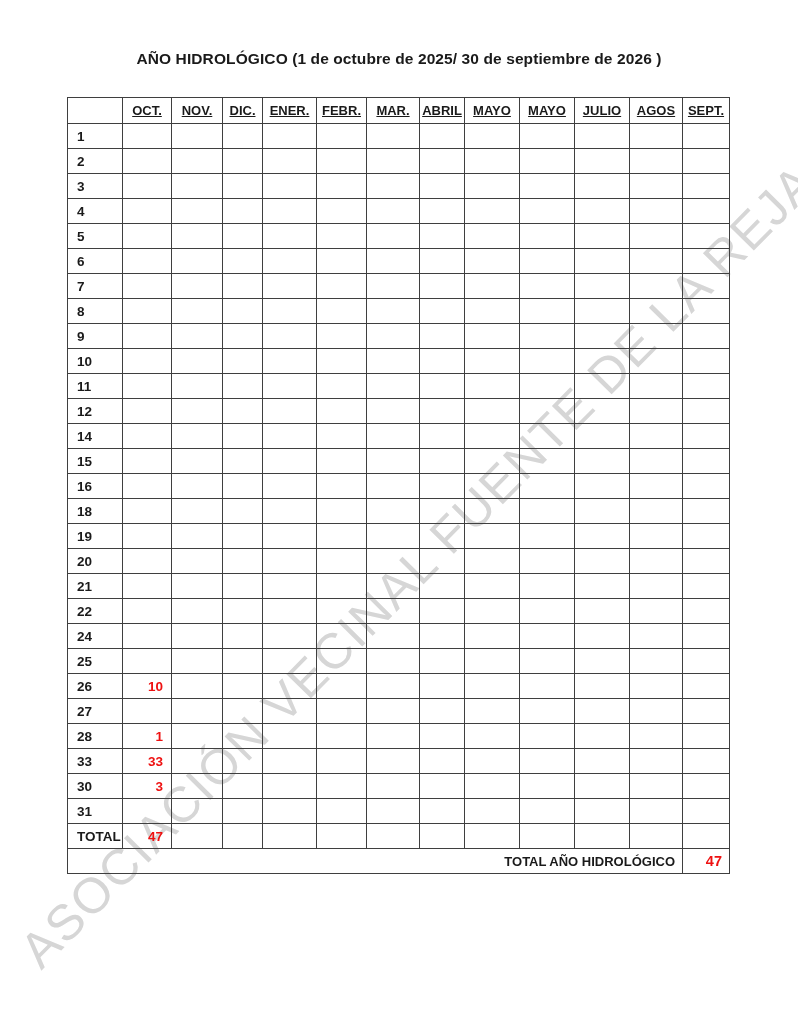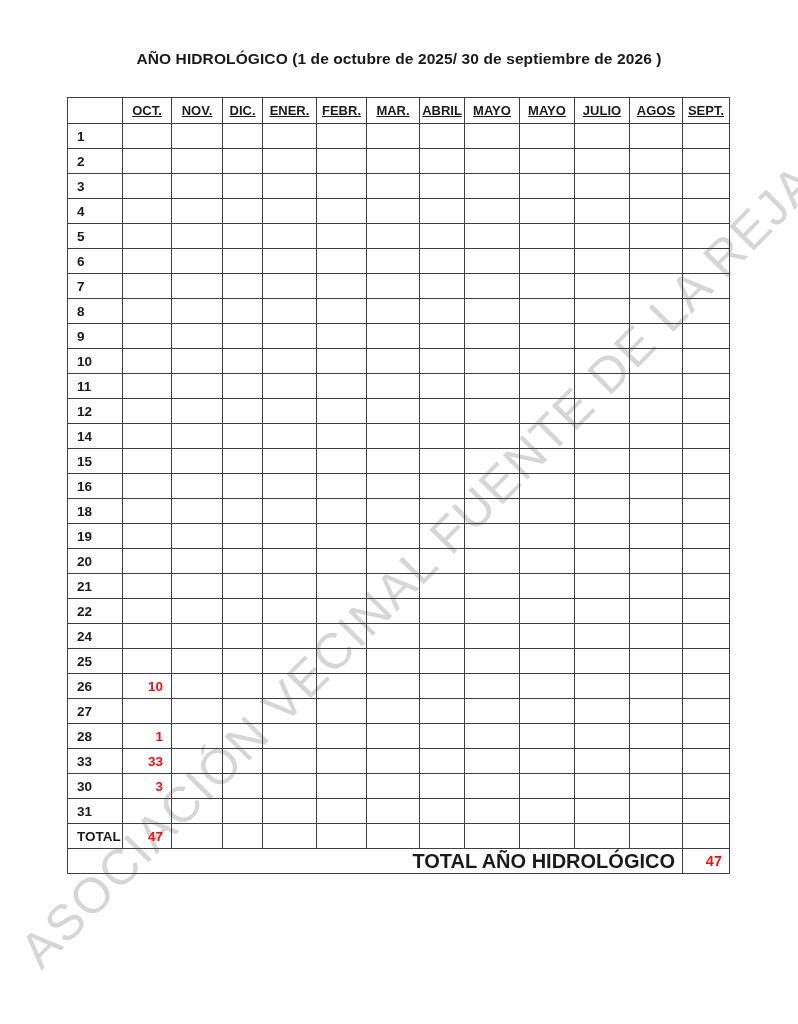--- a/index.html
+++ b/index.html
@@ -73,21 +73,21 @@
     padding-left: 9px;
   }
   .grid td.val {
     text-align: right;
     padding-right: 8px;
     color: var(--red, #ee1111);
   }
   .grid td.footer-label {
     text-align: right;
     padding-right: 7px;
-    font-size: 20px;
+    font-size: 13px;
   }
   .grid td.footer-value {
     text-align: right;
     padding-right: 7px;
     font-size: 14.5px;
     color: var(--red, #ee1111);
   }
 </style>
 </head>
 <body>

